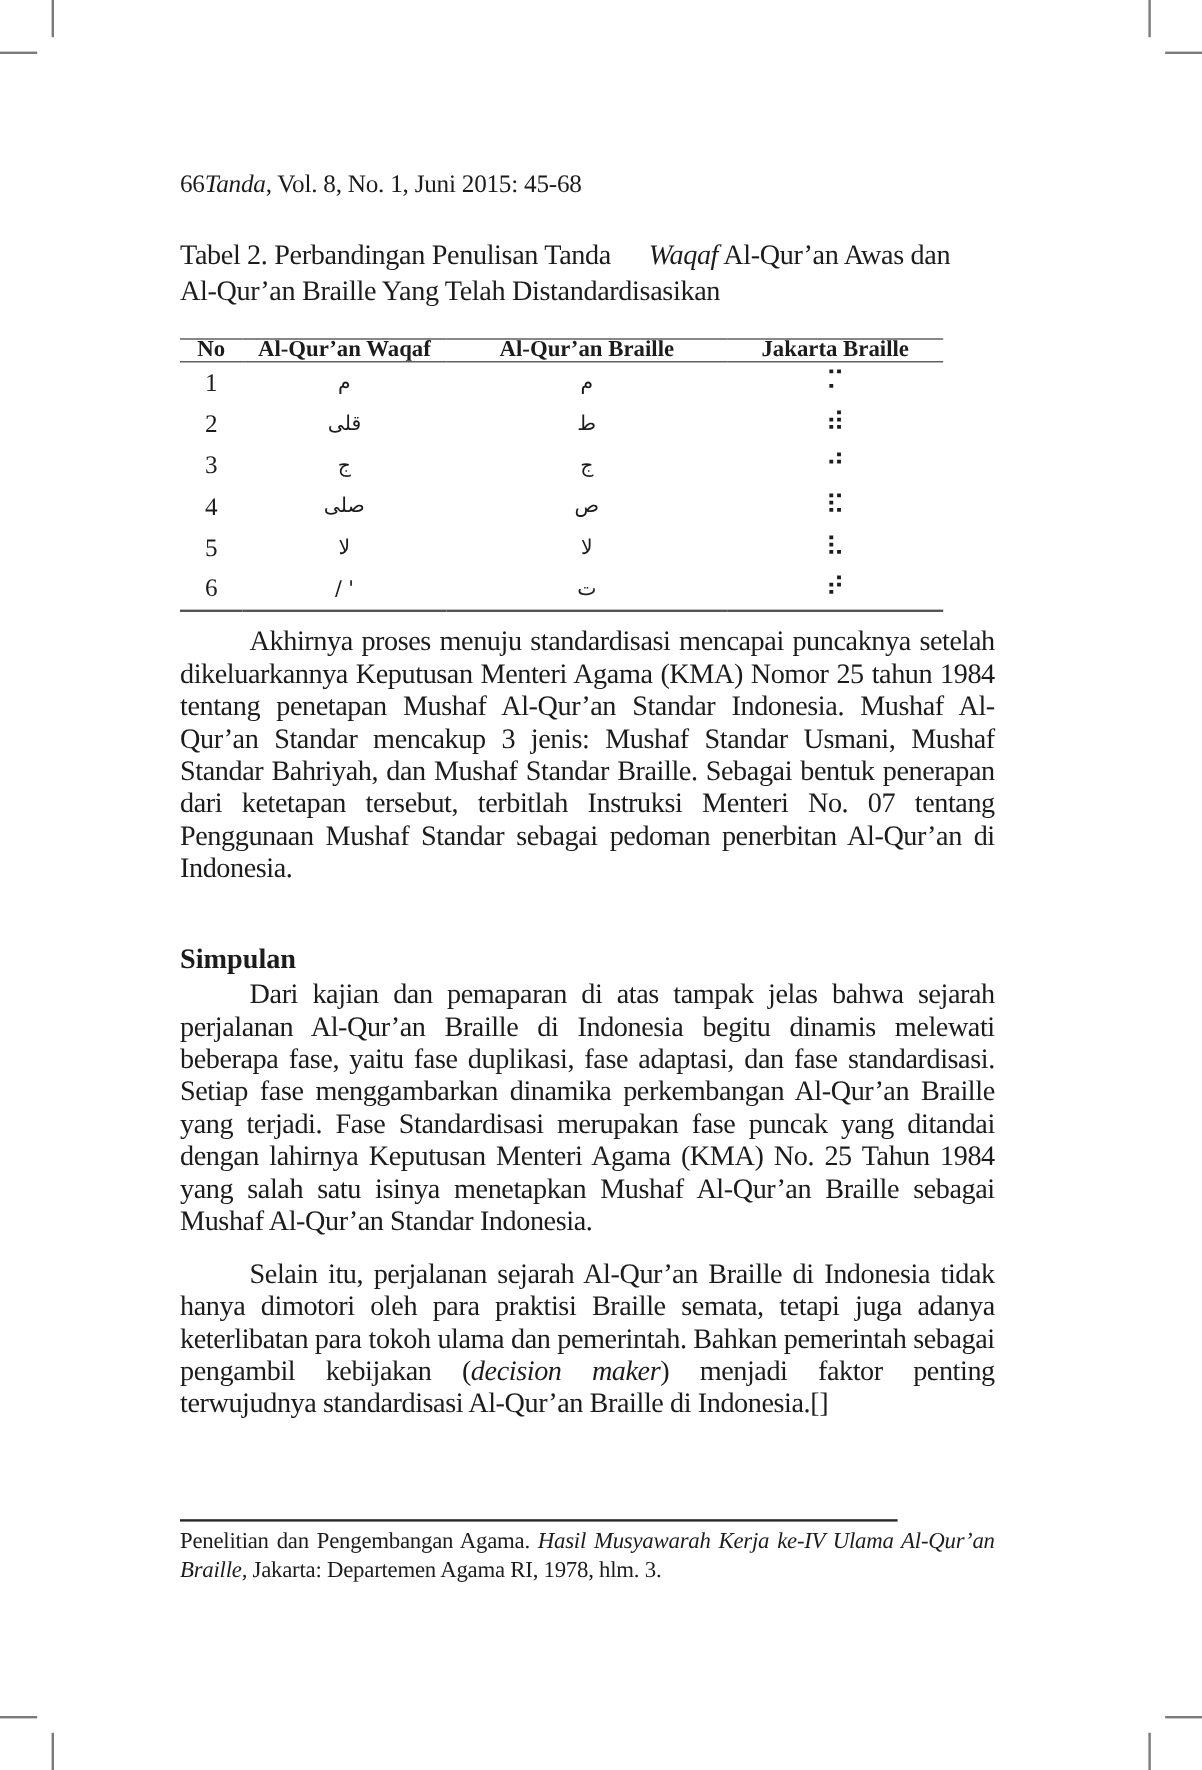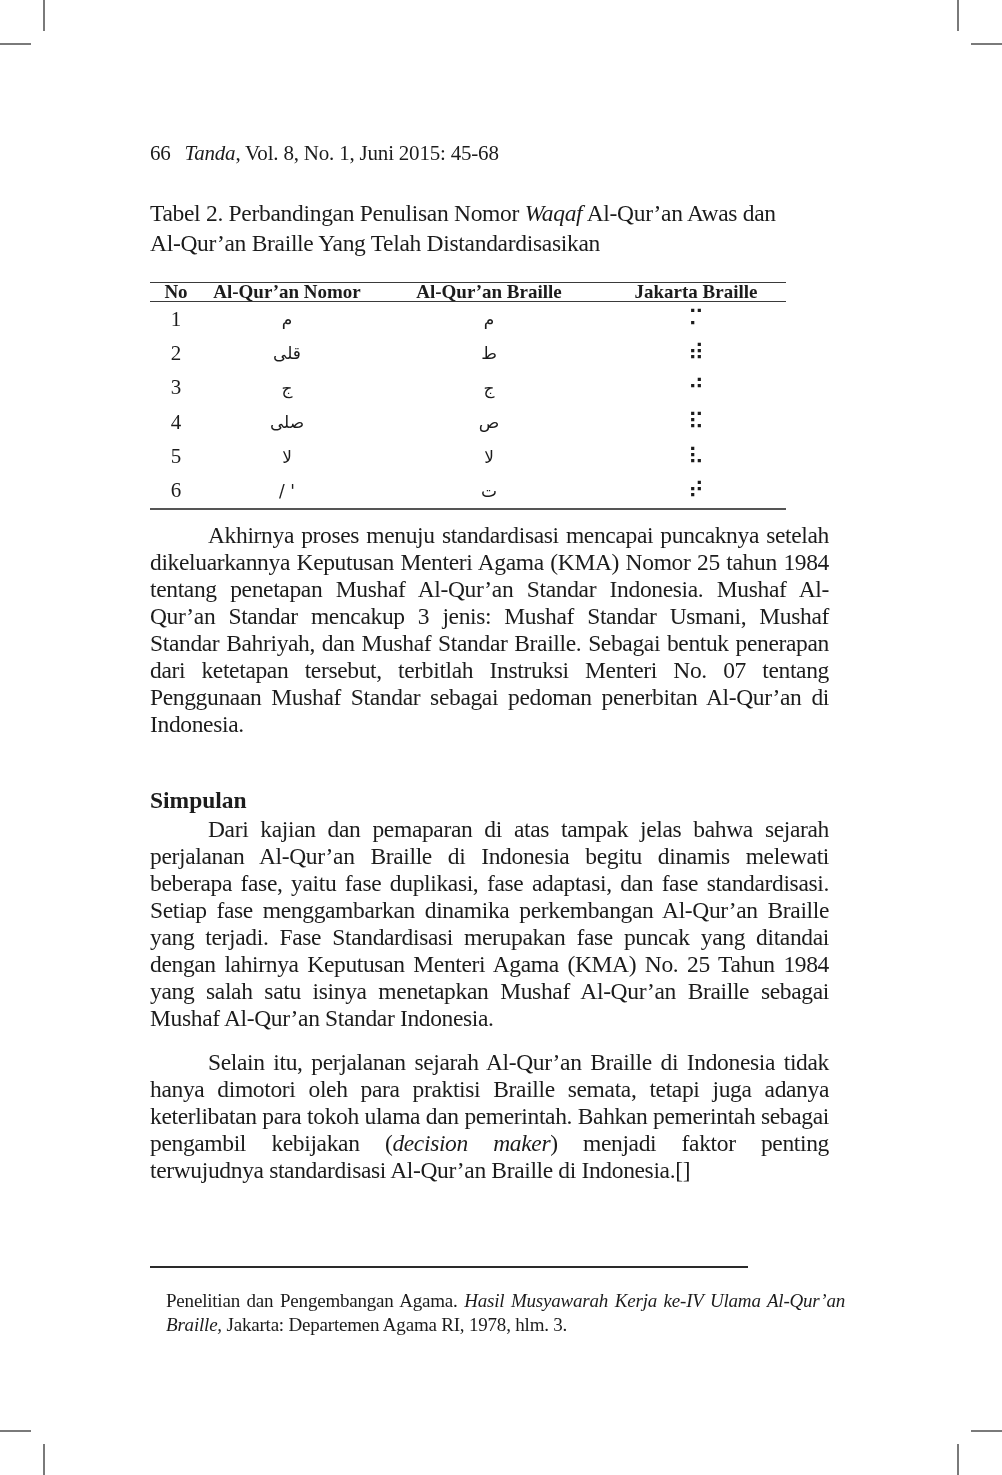--- a/index.html
+++ b/index.html
@@ -9,29 +9,29 @@
       overflow: hidden;
     }
     .crop { position: absolute; background: #7a7a7a; }
     .crop.v { width: 2px; }
     .crop.h { height: 2px; }
 
     .running-head {
       position: absolute; left: 150px; top: 141px;
       font-size: 21px; letter-spacing: -0.2px; white-space: nowrap;
     }
-    .running-head .pg { margin-right: 14px; }
+    .running-head .pg { }
     .running-head i { font-style: italic; }
 
     .caption {
       position: absolute; left: 150px; top: 199px; width: 660px;
       font-size: 23.5px; line-height: 29.5px; letter-spacing: -0.3px;
     }
     .caption b { font-weight: normal; }
-    .caption i { font-style: italic; }
+    .caption i { font-style: italic; margin-left: 26px; }
 
     table.waqaf {
       position: absolute; left: 150px; top: 282px; width: 636px;
       border-collapse: collapse; font-size: 21px;
     }
     table.waqaf thead th {
       font-size: 19px; font-weight: bold; height: 18px; padding: 0;
       border-top: 1.5px solid #3a3a3a; border-bottom: 1.5px solid #3a3a3a;
       line-height: 18px; vertical-align: middle;
     }
@@ -52,49 +52,49 @@
     }
     .para .indent { display: inline-block; width: 58px; }
     .para i { font-style: italic; font-family: Liberation Serif, serif; }
     .heading {
       position: absolute; left: 150px; top: 787px; font-size: 23.5px; font-weight: bold; margin: 0;
     }
 
     .fn-rule { position: absolute; left: 150px; top: 1266px; width: 598px; height: 2px; background: #2a2a2a; }
     .footnote {
       position: absolute; left: 150px; top: 1273px; width: 679px;
-      font-size: 19px; line-height: 24px; text-align: justify; letter-spacing: -0.2px; margin: 16px;
+      font-size: 19px; line-height: 24px; text-align: justify; letter-spacing: -0.2px; margin: 0;
     }
     .footnote i { font-style: italic; }
   </style>
 </head>
 <body>
 
 <div class="crop v" style="left:43px; top:0; height:31px;"></div>
 <div class="crop h" style="left:0; top:43px; width:31px;"></div>
 <div class="crop v" style="left:957px; top:0; height:31px;"></div>
 <div class="crop h" style="left:971px; top:43px; width:31px;"></div>
 <div class="crop h" style="left:0; top:1430px; width:31px;"></div>
 <div class="crop v" style="left:43px; top:1444px; height:31px;"></div>
 <div class="crop h" style="left:971px; top:1430px; width:31px;"></div>
 <div class="crop v" style="left:957px; top:1444px; height:31px;"></div>
 
 <div class="running-head">
   <span class="pg">66</span><i>Tanda</i><span>, Vol. 8, No. 1, Juni 2015: 45-68</span>
 </div>
 
 <div class="caption">
-  <b>Tabel 2.</b><span> Perbandingan Penulisan Nomor </span><i>Waqaf</i><span> Al-Qur’an Awas dan Al-Qur’an Braille Yang Telah Distandardisasikan</span>
+  <b>Tabel 2.</b><span> Perbandingan Penulisan Tanda </span><i>Waqaf</i><span> Al-Qur’an Awas dan Al-Qur’an Braille Yang Telah Distandardisasikan</span>
 </div>
 
 <table class="waqaf">
   <thead>
     <tr>
       <th class="c-no">No</th>
-      <th class="c-awas">Al-Qur’an Nomor</th>
+      <th class="c-awas">Al-Qur’an Waqaf</th>
       <th class="c-braille">Al-Qur’an Braille</th>
       <th class="c-sym">Jakarta Braille</th>
     </tr>
   </thead>
   <tbody>
     <tr>
       <td>1</td>
       <td class="arab">م</td>
       <td class="arab">م</td>
       <td class="brl">⠍</td>

